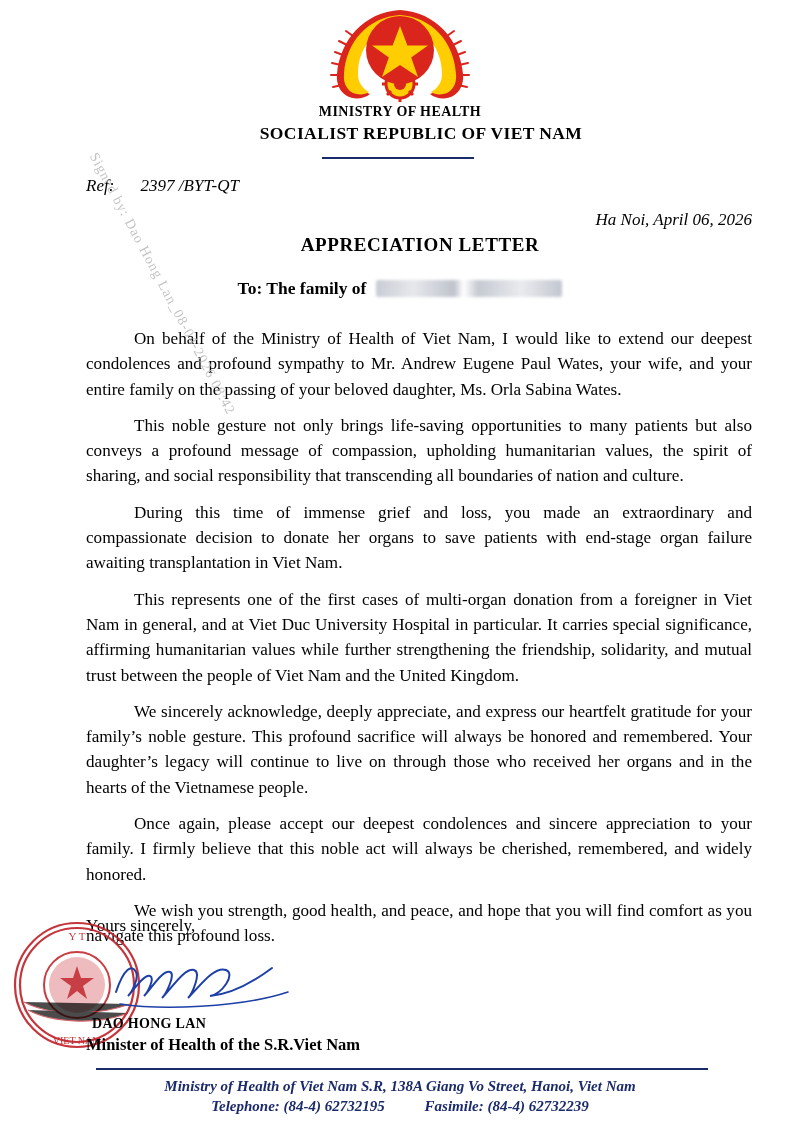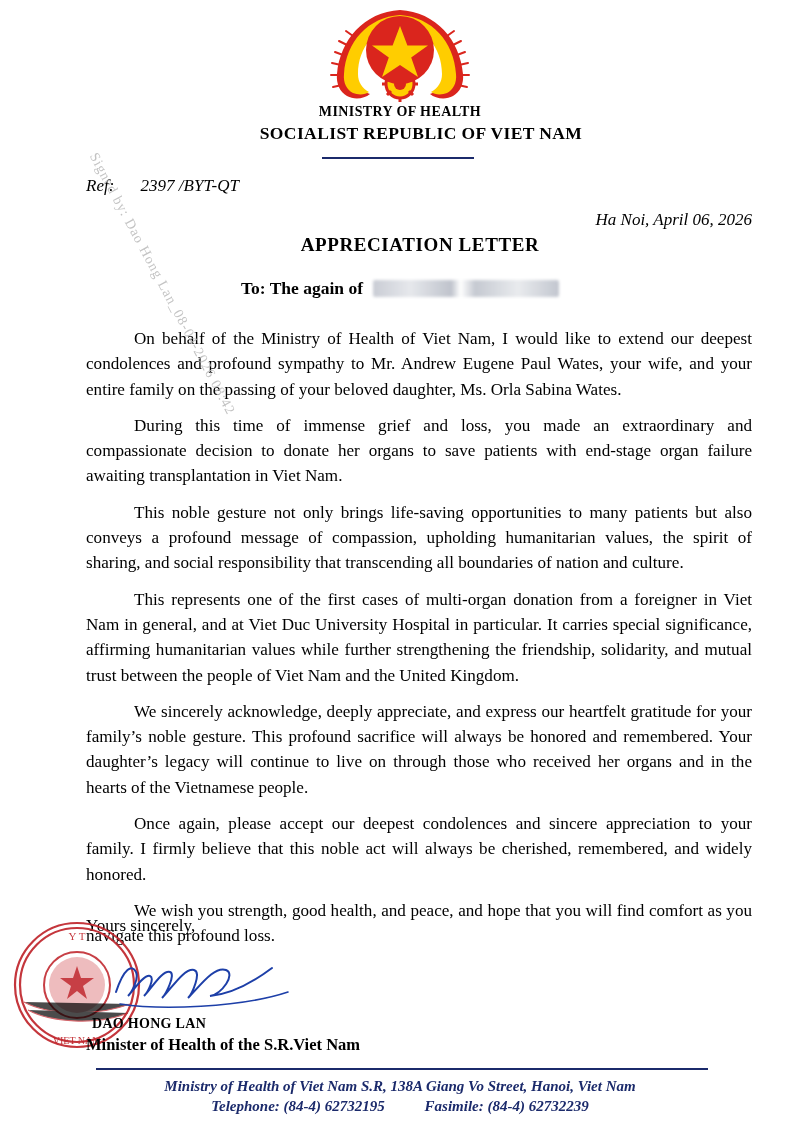--- a/index.html
+++ b/index.html
@@ -265,28 +265,28 @@
   <div class="ref">
     <span class="ref-label">Ref:</span>
     <span class="ref-no">2397 /BYT-QT</span>
   </div>
 
   <div class="placedate">Ha Noi, April 06, 2026</div>
 
   <div class="title">APPRECIATION LETTER</div>
 
   <div class="addressee">
-    <span>To: The again of</span>
+    <span>To: The family of</span>
     <span class="redact"></span>
   </div>
 
   <div class="body-text">
     <p>On behalf of the Ministry of Health of Viet Nam, I would like to extend our deepest condolences and profound sympathy to Mr. Andrew Eugene Paul Wates, your wife, and your entire family on the passing of your beloved daughter, Ms. Orla Sabina Wates.</p>
+    <p>This noble gesture not only brings life-saving opportunities to many patients but also conveys a profound message of compassion, upholding humanitarian values, the spirit of sharing, and social responsibility that transcending all boundaries of nation and culture.</p>
     <p>During this time of immense grief and loss, you made an extraordinary and compassionate decision to donate her organs to save patients with end-stage organ failure awaiting transplantation in Viet Nam.</p>
-    <p>This noble gesture not only brings life-saving opportunities to many patients but also conveys a profound message of compassion, upholding humanitarian values, the spirit of sharing, and social responsibility that transcending all boundaries of nation and culture.</p>
     <p>This represents one of the first cases of multi-organ donation from a foreigner in Viet Nam in general, and at Viet Duc University Hospital in particular. It carries special significance, affirming humanitarian values while further strengthening the friendship, solidarity, and mutual trust between the people of Viet Nam and the United Kingdom.</p>
     <p>We sincerely acknowledge, deeply appreciate, and express our heartfelt gratitude for your family’s noble gesture. This profound sacrifice will always be honored and remembered. Your daughter’s legacy will continue to live on through those who received her organs and in the hearts of the Vietnamese people.</p>
     <p>Once again, please accept our deepest condolences and sincere appreciation to your family. I firmly believe that this noble act will always be cherished, remembered, and widely honored.</p>
     <p>We wish you strength, good health, and peace, and hope that you will find comfort as you navigate this profound loss.</p>
   </div>
 
   <div class="closing">Yours sincerely,</div>
 
   <div class="seal">
     <svg viewBox="0 0 134 134" width="134" height="134" aria-hidden="true">

